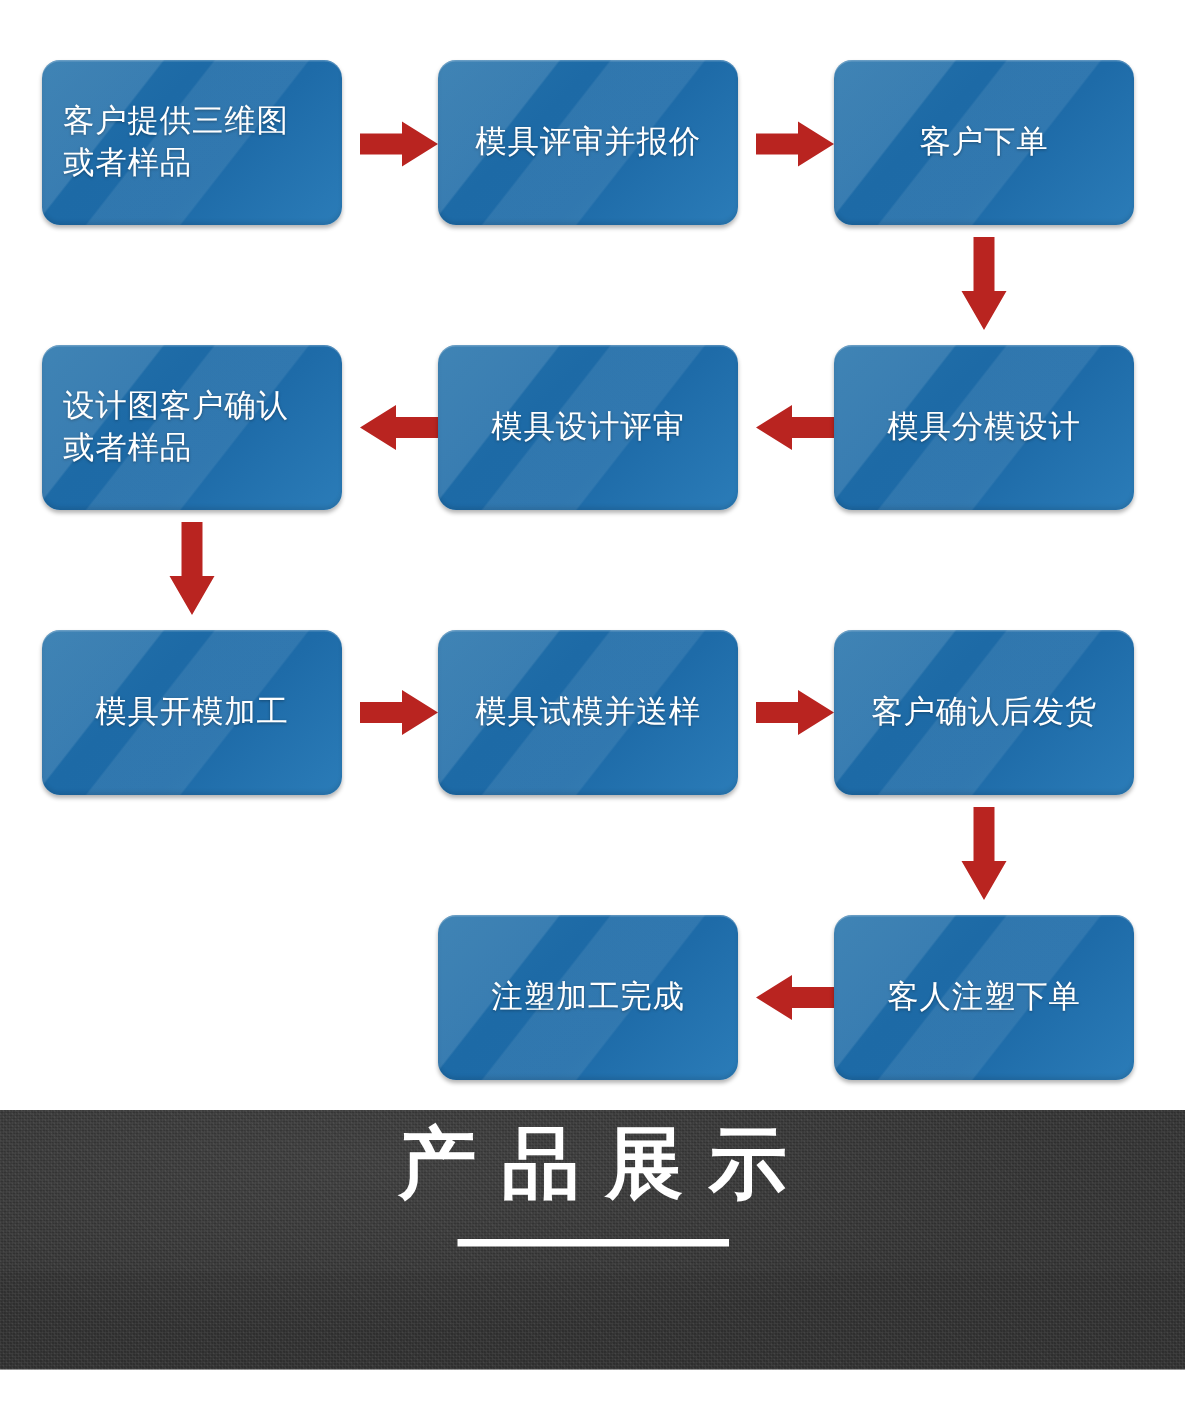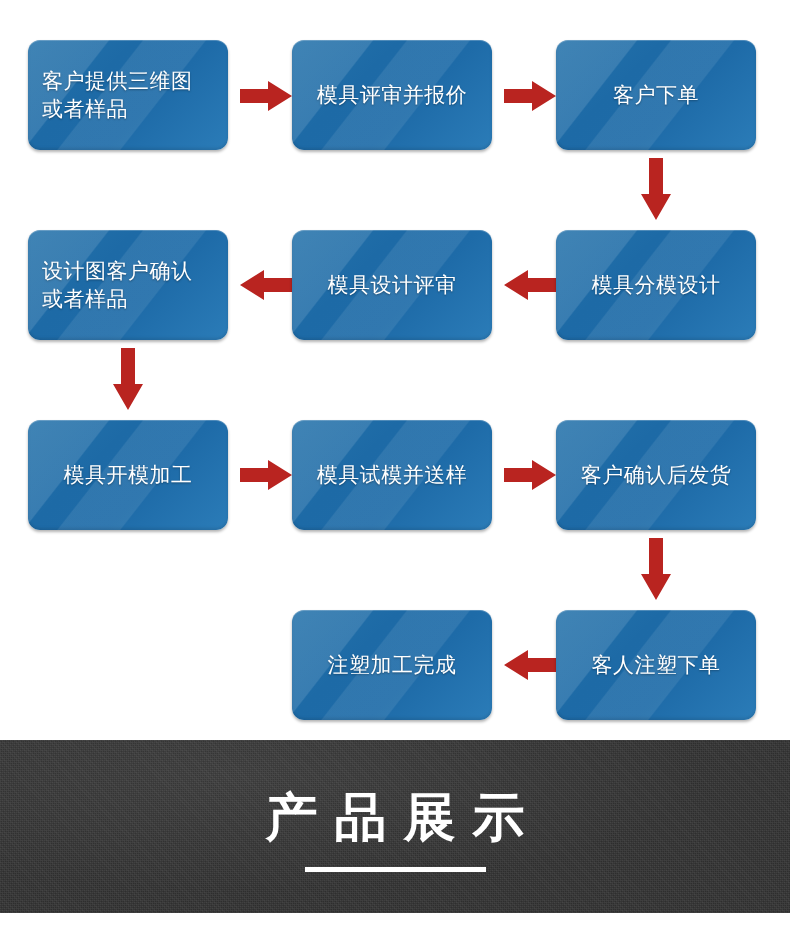--- a/index.html
+++ b/index.html
@@ -64,21 +64,21 @@
   
   #banner{
     position:absolute;left:0;top:740px;width:790px;height:173px;
     background-color:#333333;
     background-image:
       repeating-linear-gradient(0deg, rgba(255,255,255,0.035) 0 1px, rgba(0,0,0,0.04) 1px 2px),
       repeating-linear-gradient(90deg, rgba(255,255,255,0.030) 0 1px, rgba(0,0,0,0.035) 1px 2px),
       repeating-linear-gradient(45deg, rgba(255,255,255,0.022) 0 1px, rgba(0,0,0,0.025) 1px 3px),
       radial-gradient(ellipse at 30% 20%, rgba(255,255,255,0.05), rgba(0,0,0,0) 60%);
     display:flex;flex-direction:column;
-    align-items:center;justify-content:center;
+    align-items:center;justify-content:flex-start;
   }
   #banner-title{
     color:#ffffff;
     font-size:52px;
     font-weight:bold;
     letter-spacing:17px;
     text-indent:17px;
     line-height:1;
     margin-top:10px;
   }

